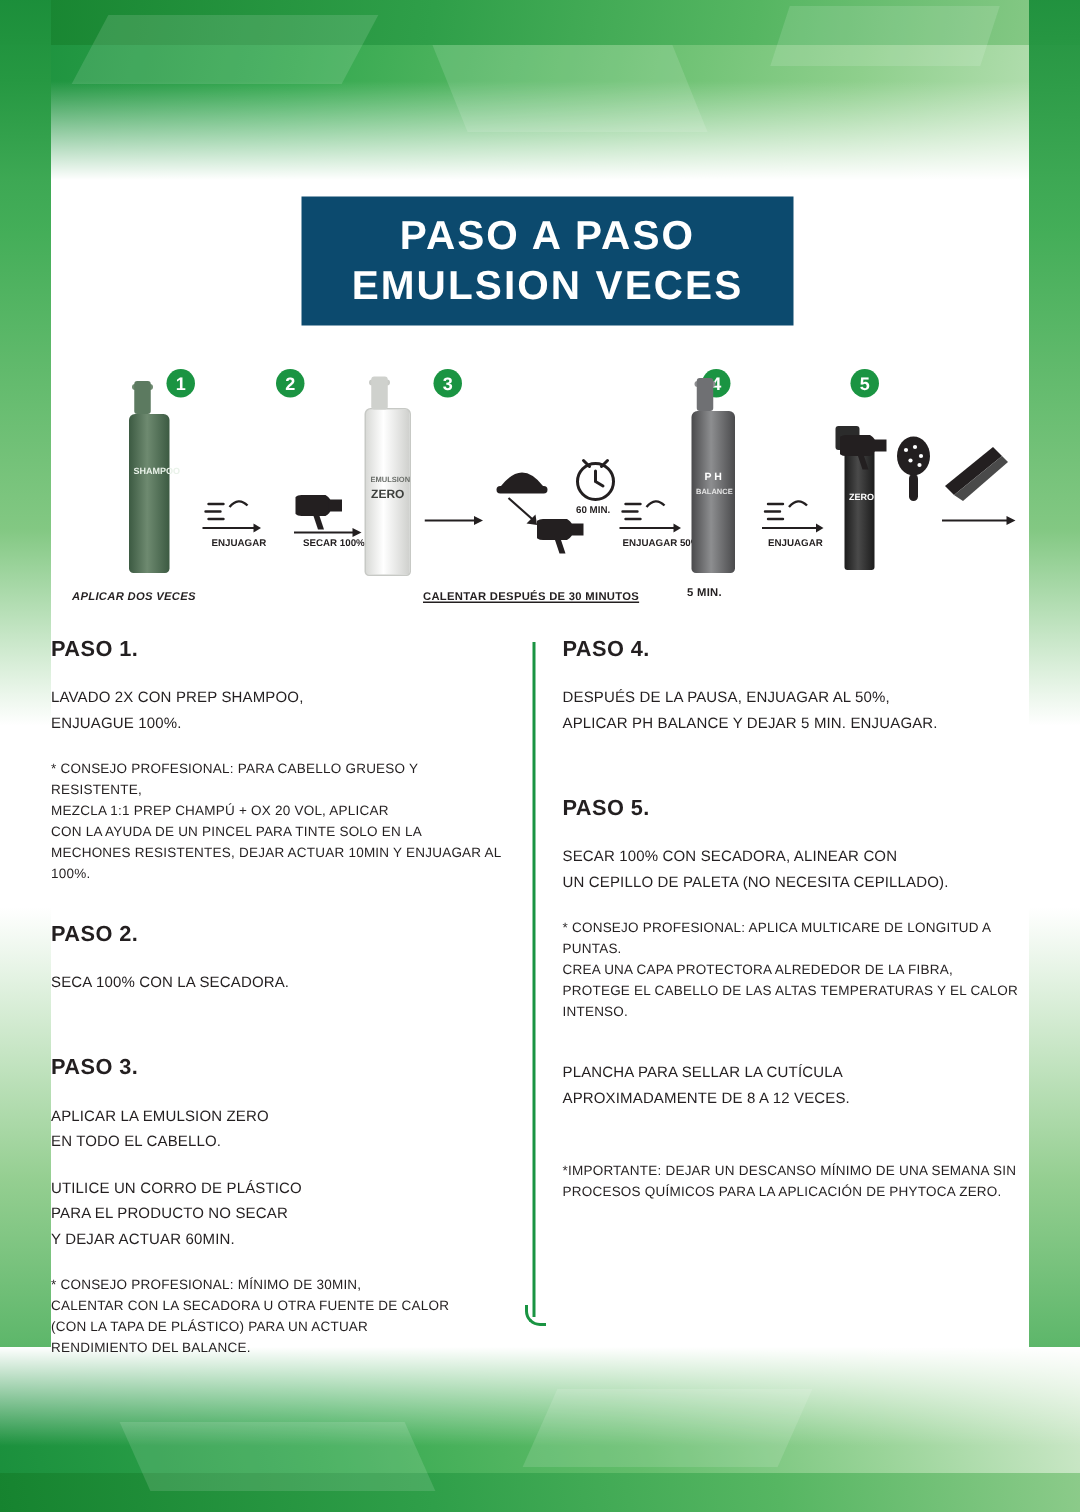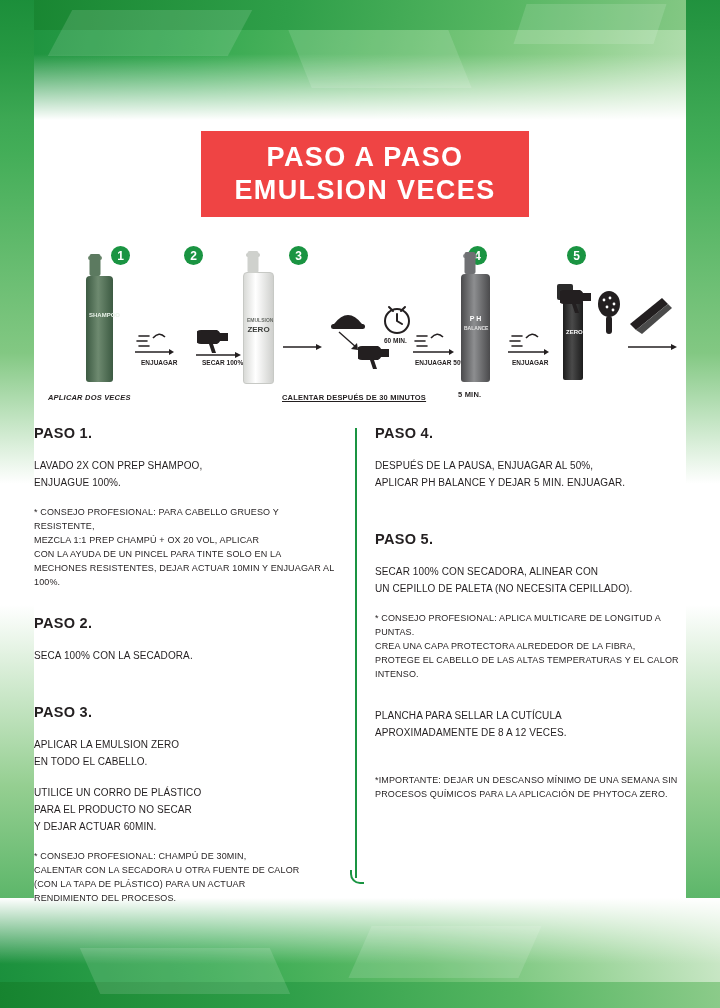--- a/index.html
+++ b/index.html
@@ -69,21 +69,21 @@
     pointer-events: none;
   }
 
   
   .title-box {
     position: absolute;
     left: 201px;
     top: 131px;
     width: 328px;
     height: 86px;
-    background: #ef4444;
+    background: #0c4a6e;
     display: flex;
     flex-direction: column;
     align-items: center;
     justify-content: center;
   }
   .title-box .line {
     color: #ffffff;
     font-weight: bold;
     font-size: 27px;
     letter-spacing: 1.4px;
@@ -384,24 +384,24 @@
   <p class="step-body">
     <span>APLICAR LA EMULSION ZERO</span><br>
     <span>EN TODO EL CABELLO.</span>
   </p>
   <p class="step-body">
     <span>UTILICE UN CORRO DE PLÁSTICO</span><br>
     <span>PARA EL PRODUCTO NO SECAR</span><br>
     <span>Y DEJAR ACTUAR 60MIN.</span>
   </p>
   <p class="tip">
-    <span>* CONSEJO PROFESIONAL: CHAMPÚ DE 30MIN,</span><br>
+    <span>* CONSEJO PROFESIONAL: MÍNIMO DE 30MIN,</span><br>
     <span>CALENTAR CON LA SECADORA U OTRA FUENTE DE CALOR</span><br>
     <span>(CON LA TAPA DE PLÁSTICO) PARA UN ACTUAR</span><br>
-    <span>RENDIMIENTO DEL PROCESOS.</span>
+    <span>RENDIMIENTO DEL BALANCE.</span>
   </p>
 </div>
 
 <div class="col col-right">
   <p class="step-head">PASO 4.</p>
   <p class="step-body">
     <span>DESPUÉS DE LA PAUSA, ENJUAGAR AL 50%,</span><br>
     <span>APLICAR PH BALANCE Y DEJAR 5 MIN. ENJUAGAR.</span>
   </p>
 

